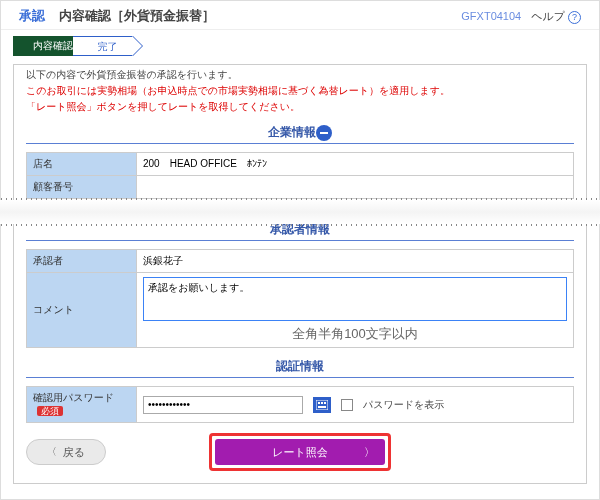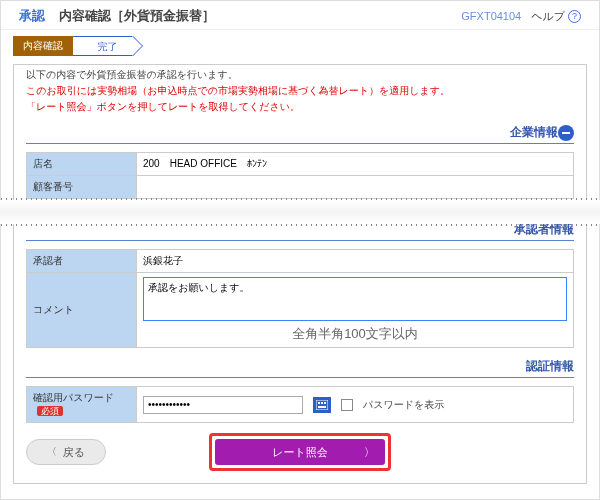--- a/index.html
+++ b/index.html
@@ -2,35 +2,35 @@
 <html><head>
 <meta charset="utf-8">
 <style>
   * { box-sizing: border-box; margin: 0; padding: 0; }
   body { font-family: "Meiryo", "MS PGothic", sans-serif; font-size: 11px; background: #f0f0f0; width: 600px; height: 500px; overflow: hidden; }
   .page { width: 600px; height: 500px; background: #fff; border: 1px solid #ddd; position: relative; }
   .header { display: flex; align-items: center; padding: 6px 18px 4px; border-bottom: 1px solid #eee; }
   .header .approve { color: #3b6fd8; font-weight: bold; font-size: 13px; margin-right: 14px; }
   .header .title { color: #444; font-size: 13px; font-weight: bold; flex: 1; }
   .header .code { color: #6a8de0; font-size: 11px; margin-right: 10px; }
-  .header .help { color: #444; font-size: 11px; display: flex; align-items: center; gap: 3px; }
+  .header .help { color: #444; font-size: 11px; display: flex; align-items: flex-end; gap: 3px; }
   .help-q { display: inline-flex; width: 13px; height: 13px; border: 1px solid #3b6fd8; border-radius: 50%; color: #3b6fd8; align-items: center; justify-content: center; font-size: 9px; }
   .stepbar { padding: 6px 12px 0; }
   .steps { display: flex; height: 20px; }
   .step { position: relative; height: 20px; line-height: 20px; font-size: 10px; text-align: center; width: 60px; }
-  .step.active { background: #a16207; color: #fff; }
+  .step.active { background: #14532d; color: #fff; text-align: right; }
   .step.active::after { content:""; position:absolute; right:-10px; top:0; border-left:10px solid #2e5fc9; border-top:10px solid transparent; border-bottom:10px solid transparent; }
   .step.inactive { background: #fff; color: #2e5fc9; border: 1px solid #2e5fc9; border-left: none; padding-left: 10px; }
   .step.inactive::after { content:""; position:absolute; right:-10px; top:-1px; border-left:10px solid #fff; border-top:10px solid transparent; border-bottom:10px solid transparent; }
   .step.inactive::before { content:""; position:absolute; right:-11px; top:-1px; border-left:10px solid #2e5fc9; border-top:10px solid transparent; border-bottom:10px solid transparent; }
   .content { border: 1px solid #ccc; margin: 8px 12px 10px; padding: 3px 12px 12px; position: relative; }
   .lead { font-size: 10px; color: #444; line-height: 1.4; margin-bottom: 2px; }
   .lead.red { color: #d00; }
   .section { margin-top: 10px; }
-  .sec-head { display: flex; align-items: center; justify-content: flex-end; border-bottom: 1px solid #5a7fd4; padding-bottom: 2px; }
+  .sec-head { display: flex; align-items: center; justify-content: center; border-bottom: 1px solid #5a7fd4; padding-bottom: 2px; }
   .sec-title { color: #3457a8; font-size: 12px; font-weight: bold; }
   .collapse { width: 16px; height: 16px; border-radius: 50%; background: #2e5fc9; color:#fff; display:flex; align-items:center; justify-content:center; font-size:12px; cursor:pointer; }
   table.formtab { width: 100%; border-collapse: collapse; margin-top: 8px; }
   table.formtab td { border: 1px solid #ccc; font-size: 10px; padding: 4px 6px; vertical-align: middle; }
   table.formtab td.lbl { background: #bcd6f2; width: 110px; color: #333; }
   .required { background: #d33; color: #fff; font-size: 9px; padding: 0 4px; margin-left: 4px; border-radius: 2px; }
   .comment-box { width: 100%; height: 44px; border: 1px solid #3b82f6; padding: 3px 4px; font-size: 10px; resize: none; font-family: inherit; }
   .char-note { text-align: center; font-size: 13px; color: #666; margin-top: 2px; }
   .pwd-row { display: flex; align-items: center; gap: 10px; }
   .pwd-input { border: 1px solid #aaa; height: 18px; width: 160px; padding: 0 4px; font-size: 10px; }

